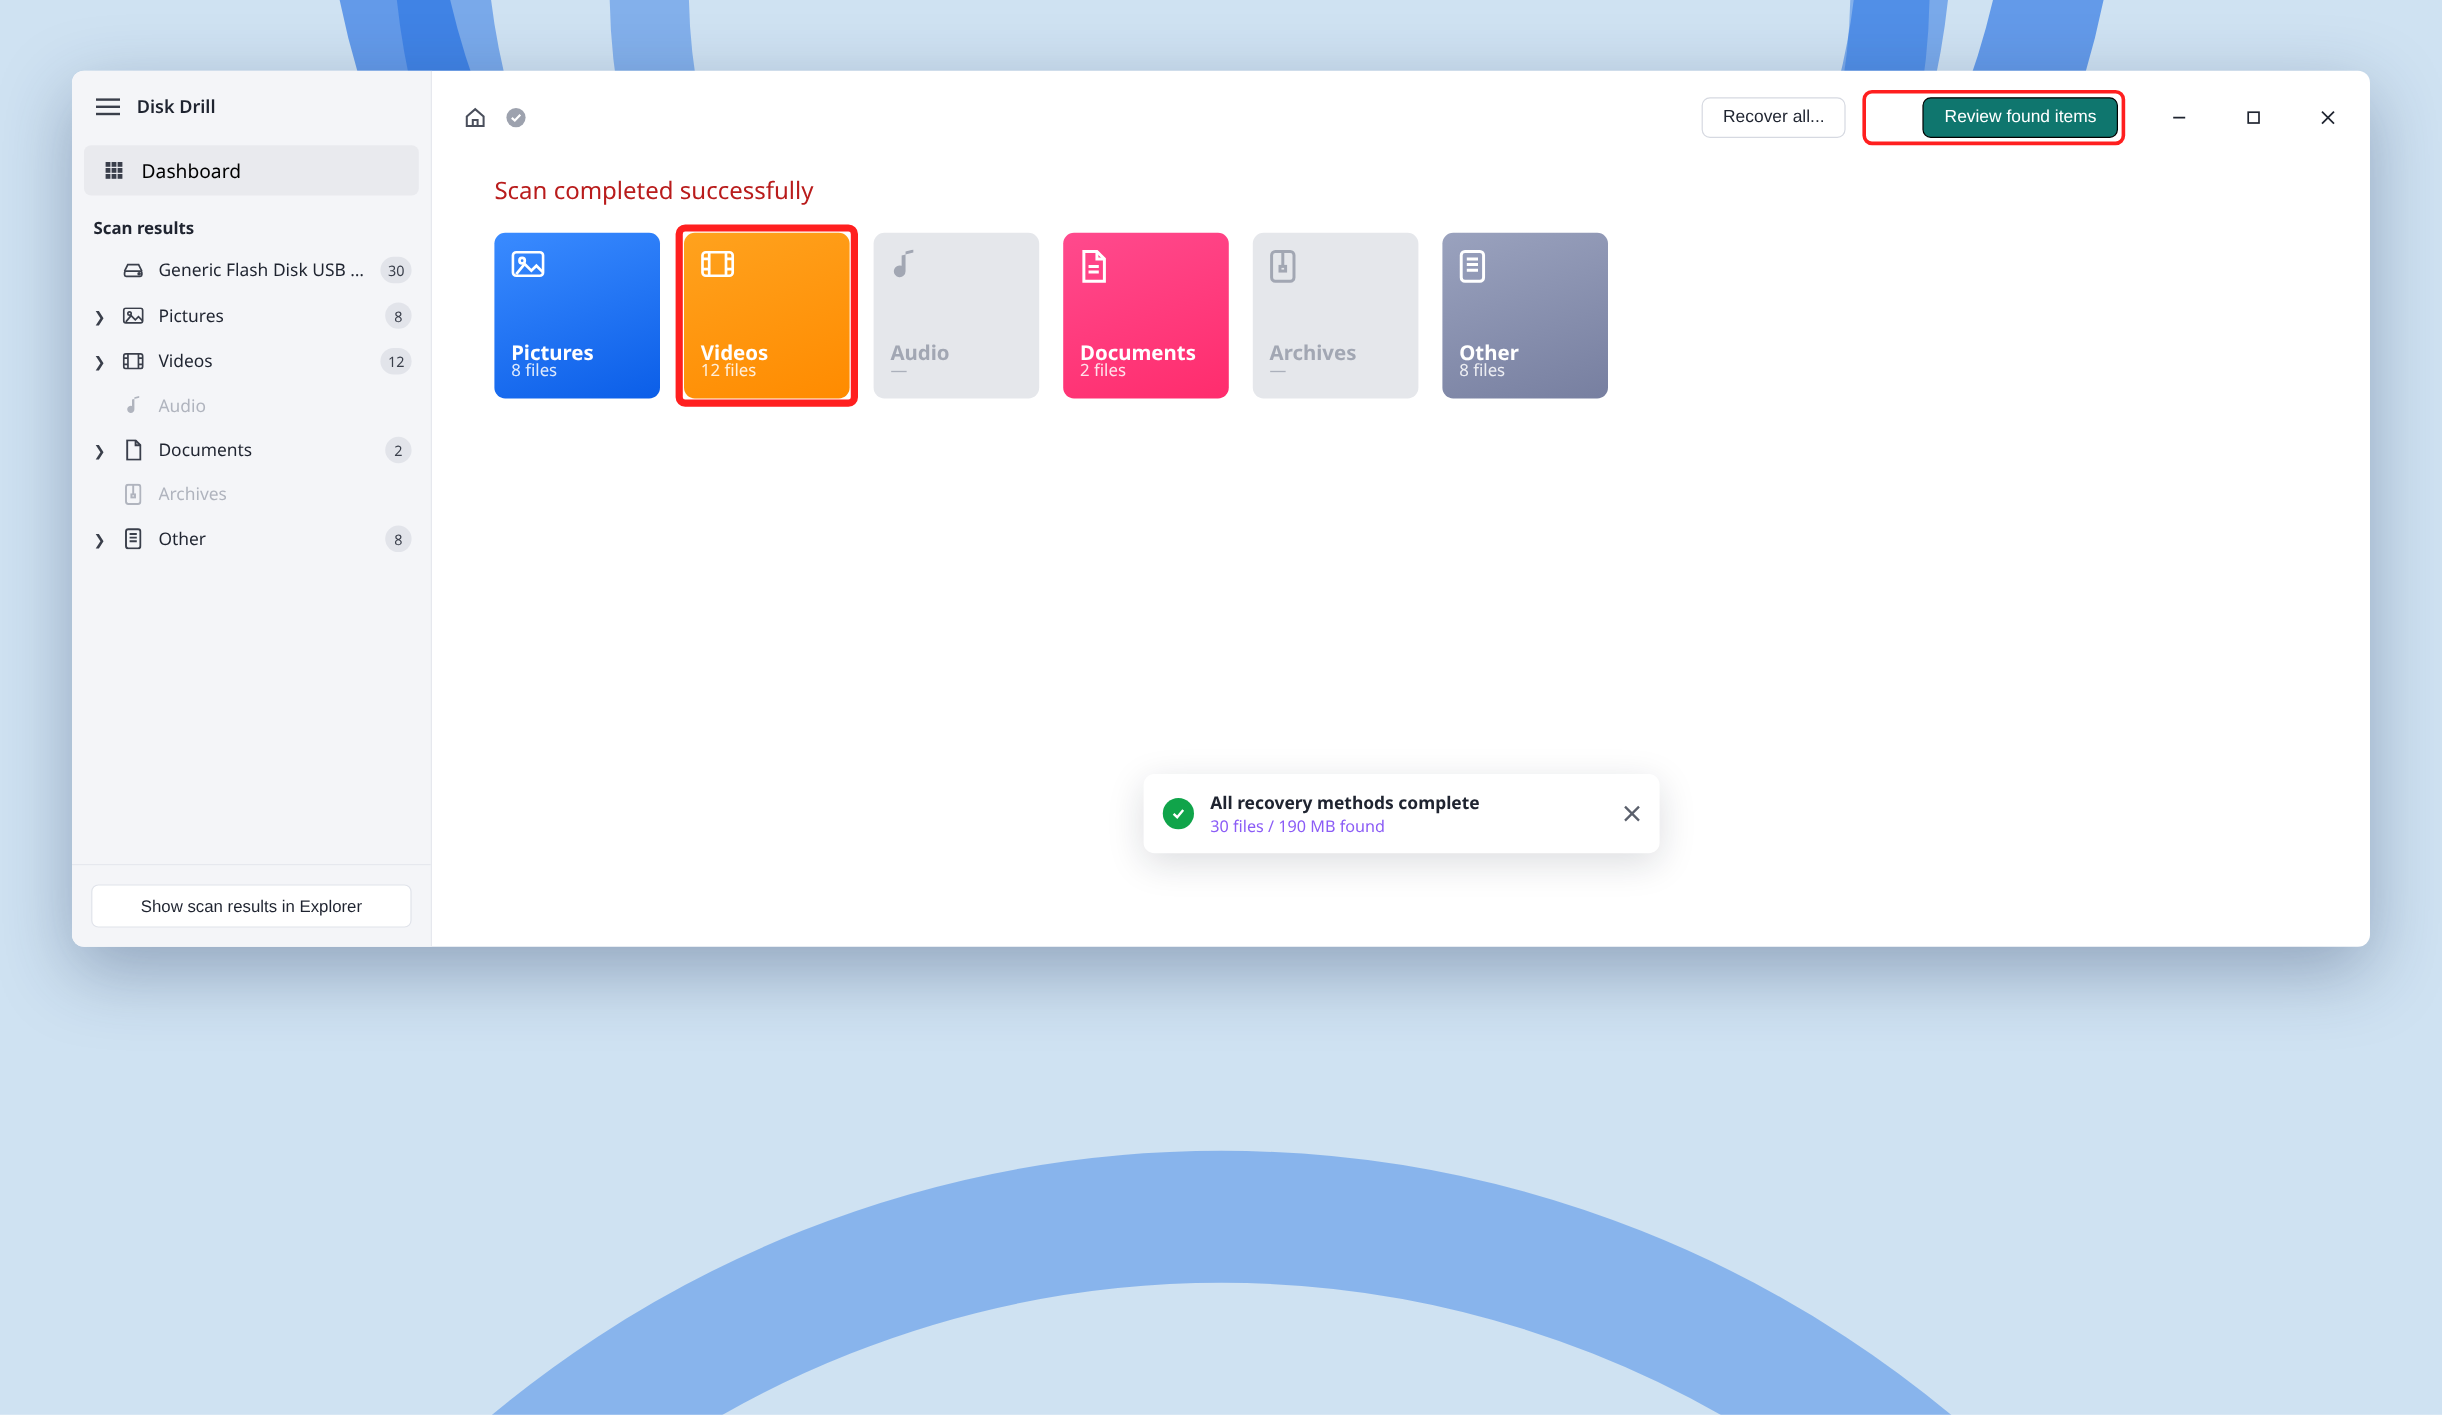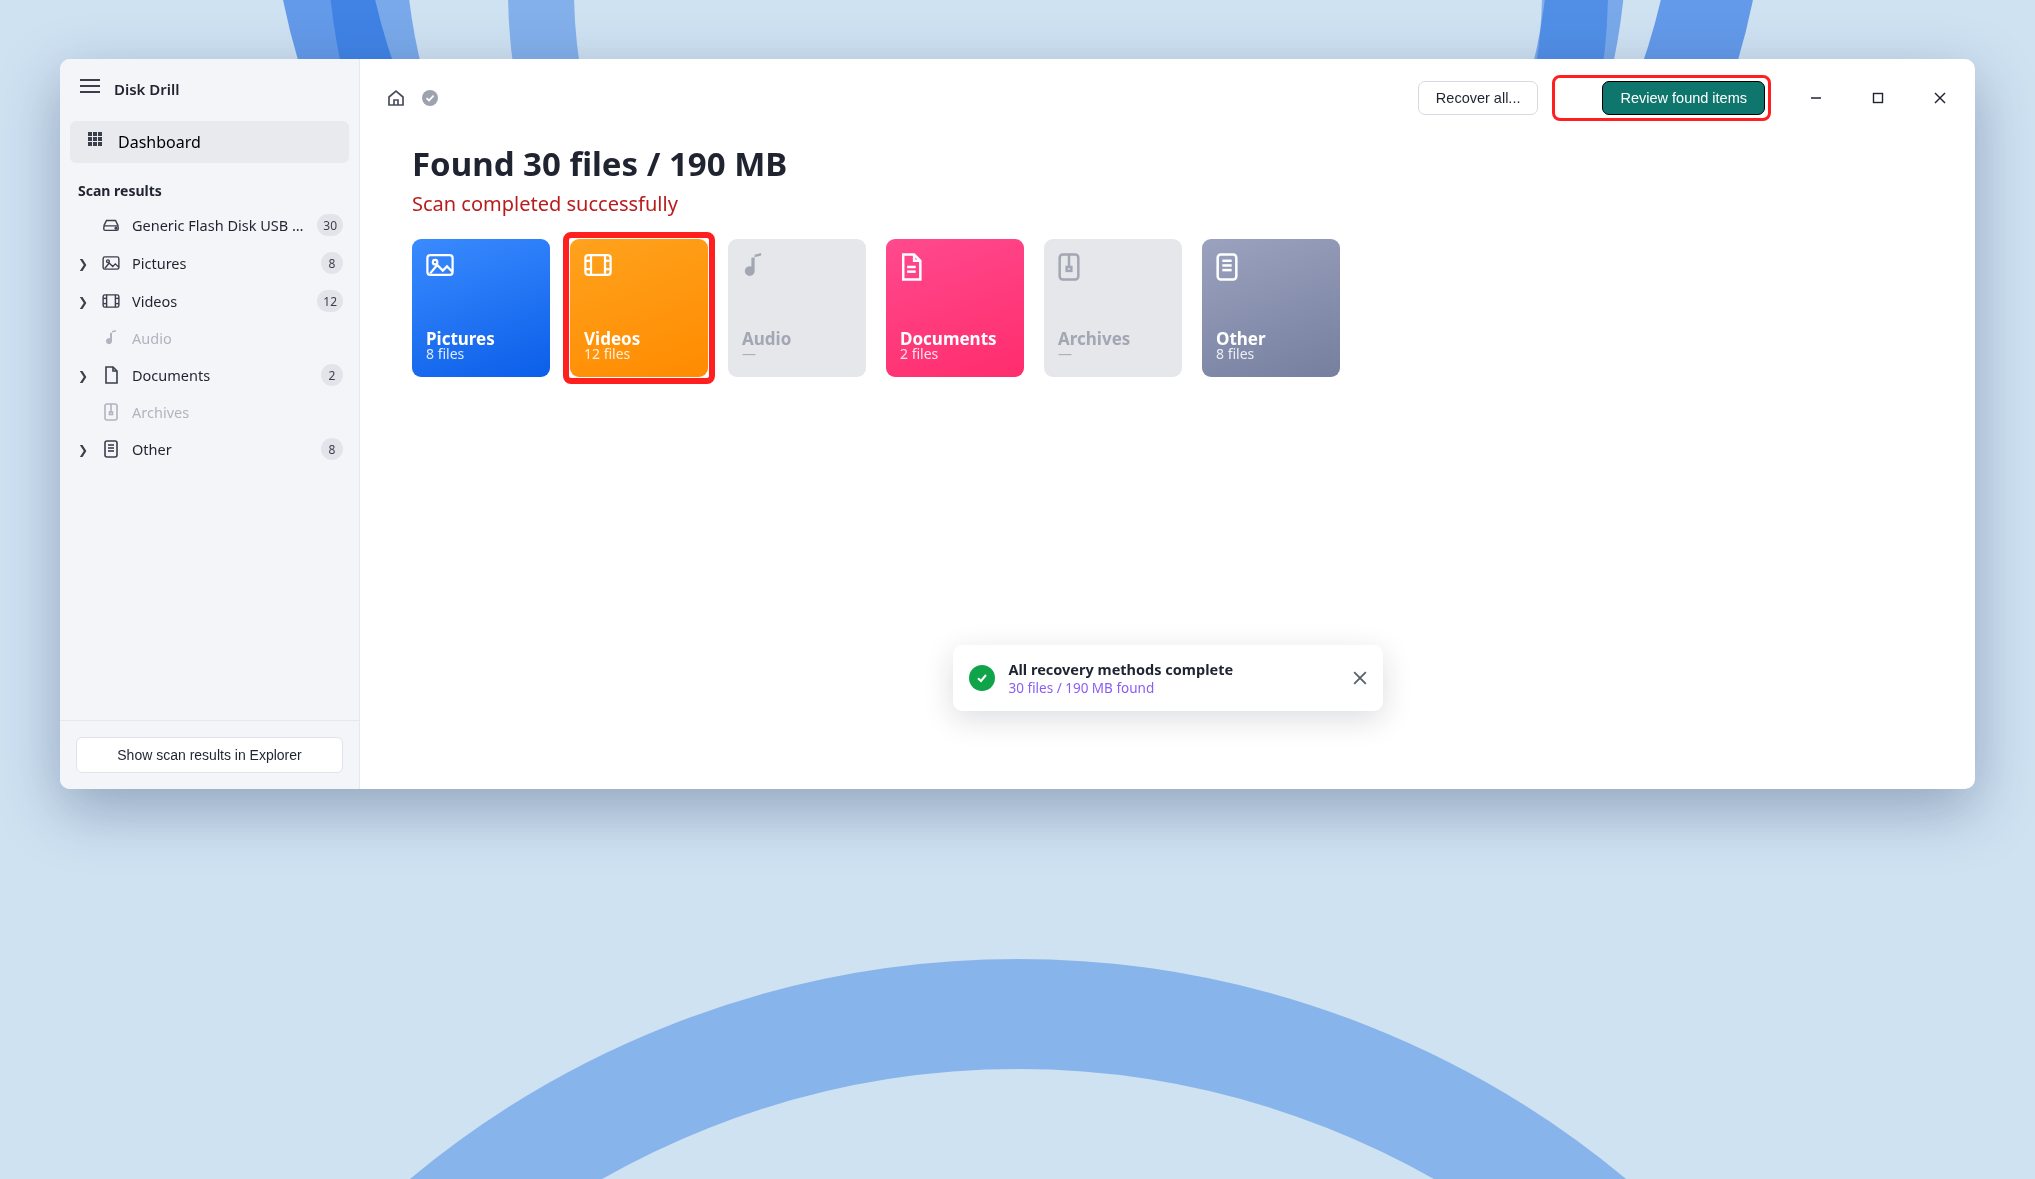--- a/index.html
+++ b/index.html
@@ -18,26 +18,26 @@
   .arc3 { width:1100px; height:1100px; left:52%; top:-560px; transform:translateX(-50%); border-width:66px; opacity:.7; }
   .arcB { width:1900px; height:1900px; left:50%; bottom:-1680px; transform:translateX(-50%); border-width:110px; opacity:.65; }
 
   .window {
     position:absolute; left:60px; right:60px; top:59px; height:730px;
     background:#ffffff; border-radius:10px; display:flex;
     box-shadow:0 20px 60px rgba(30,50,90,.35); z-index:1; overflow:hidden;
   }
 
   .sidebar { width:300px; background:#f4f5f8; display:flex; flex-direction:column; border-right:1px solid #e6e8ee; }
-  .sb-header { display:flex; align-items:flex-start; gap:14px; padding:20px 20px 16px; }
+  .sb-header { display:flex; align-items:center; gap:14px; padding:20px 20px 16px; }
   .hamburger { width:20px; height:14px; display:flex; flex-direction:column; justify-content:space-between; }
   .hamburger span { height:2px; background:#3a3f4b; }
   .app-title { font-size:15px; font-weight:600; color:#1f2430; }
   .sb-list { padding:6px 10px; flex:1; overflow:auto; }
-  .sb-dashboard { display:flex; gap:12px; padding:10px 14px; border-radius:6px; background:#e9eaee; margin-bottom:8px; }
+  .sb-dashboard { display:flex; align-items:center; gap:12px; padding:10px 14px; border-radius:6px; background:#e9eaee; margin-bottom:8px; }
   .sb-section { font-size:14px; font-weight:700; color:#1f2430; padding:10px 8px 6px; }
   .row { display:flex; align-items:center; gap:10px; padding:8px 6px; border-radius:6px; font-size:14.5px; }
   .chev { width:14px; display:inline-flex; justify-content:center; color:#3a3f4b; font-size:12px; }
   .row-icon { width:22px; display:inline-flex; justify-content:center; color:#3a3f4b; }
   .row .label { flex:1; white-space:nowrap; overflow:hidden; text-overflow:ellipsis; color:#1f2430; }
   .row.disabled .label, .row.disabled .row-icon, .row.disabled .chev { color:#b0b4be; }
   .count { background:#e2e4ea; color:#3a3f4b; min-width:22px; height:22px; border-radius:11px; display:inline-flex; align-items:center; justify-content:center; font-size:12px; padding:0 6px; }
   .sb-footer { padding:16px; border-top:1px solid #e6e8ee; }
   .explorer-btn { width:100%; background:#fff; border:1px solid #e0e3ea; border-radius:6px; padding:9px 0; font-size:14px; color:#1f2430; cursor:pointer; }
 
@@ -251,21 +251,20 @@
       </span>
       <span class="winbtn">
         <svg width="12" height="12" viewBox="0 0 12 12" stroke="currentColor" stroke-width="1.4">
             <line x1="1" y1="1" x2="11" y2="11"></line>
             <line x1="11" y1="1" x2="1" y2="11"></line>
           </svg>
       </span>
     </div>
 
     <div class="content">
-      <div class="hdr-title">Found 30 files / 190 MB</div>
       <div class="hdr-sub">Scan completed successfully</div>
 
       <div class="tiles">
 
         <div class="tile-wrap">
           <div class="tile t-pic">
             <span class="ticon">
               <svg width="28" height="24" viewBox="0 0 20 16" fill="none" stroke="#fff" stroke-width="1.6">
                   <rect x="1" y="1" width="18" height="14" rx="2"></rect>
                   <circle cx="6.5" cy="6" r="1.6"></circle>

